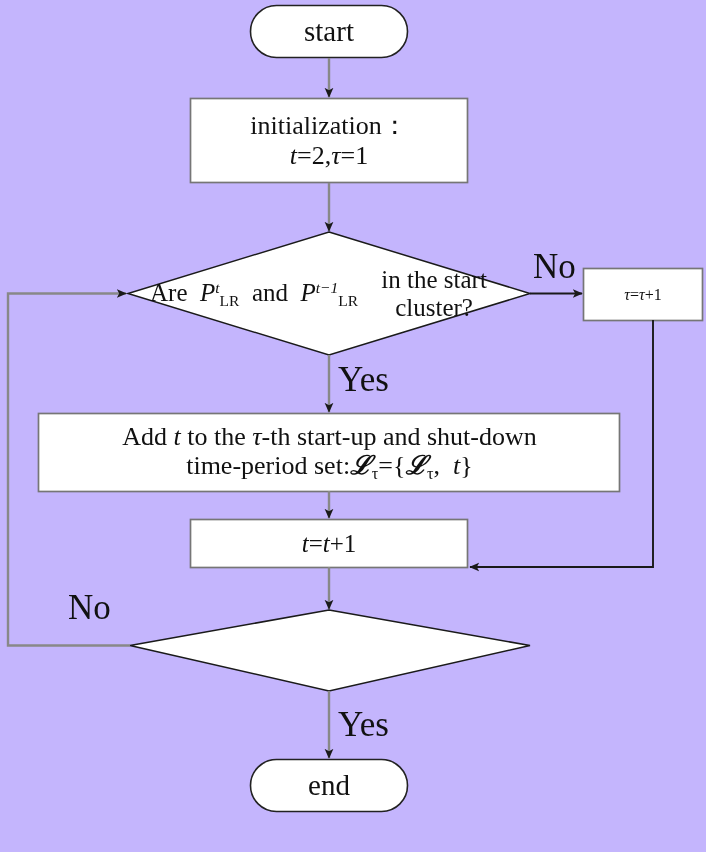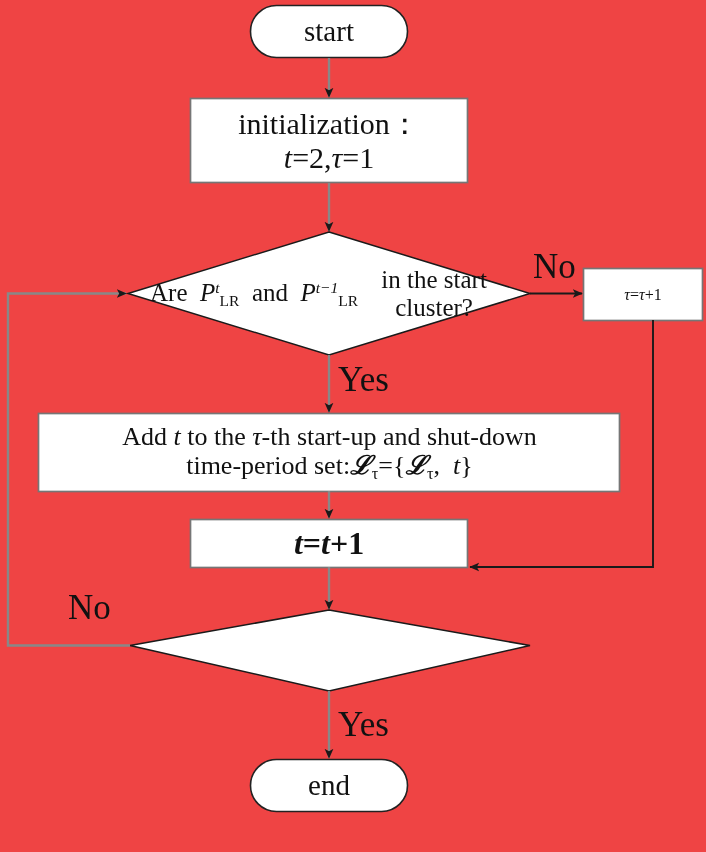--- a/index.html
+++ b/index.html
@@ -9,21 +9,21 @@
     background: #ffffff;
   }
   body {
     font-family: "Liberation Serif", "DejaVu Serif", serif;
     color: #111111;
   }
   #flowchart-root {
     position: relative;
     width: 706px;
     height: 852px;
-    background: #ef4444;
+    background: #c4b5fd;
     overflow: hidden;
   }
   #flow-svg {
     position: absolute;
     left: 0;
     top: 0;
     width: 706px;
     height: 852px;
   }
   .node-label {
@@ -35,25 +35,25 @@
     line-height: 1.12;
     pointer-events: none;
     color: #111111;
   }
   .edge-label {
     position: absolute;
     color: #111111;
     white-space: nowrap;
   }
   .t-start  { font-size: 29px; }
-  .t-init   { font-size: 30px; }
+  .t-init   { font-size: 26px; }
   .t-dec1   { font-size: 25px; }
   .t-tau    { font-size: 16px; }
   .t-proc   { font-size: 26px; }
-  .t-tplus  { font-size: 32px; font-weight: bold; }
+  .t-tplus  { font-size: 25px; }
   .t-dec2   { font-size: 25px; }
   .t-end    { font-size: 29px; }
   .t-edge   { font-size: 35px; }
 
   i.m, .mi { font-style: italic; }
   .sub {
     font-size: 0.62em;
     vertical-align: -0.32em;
     font-style: normal;
   }

